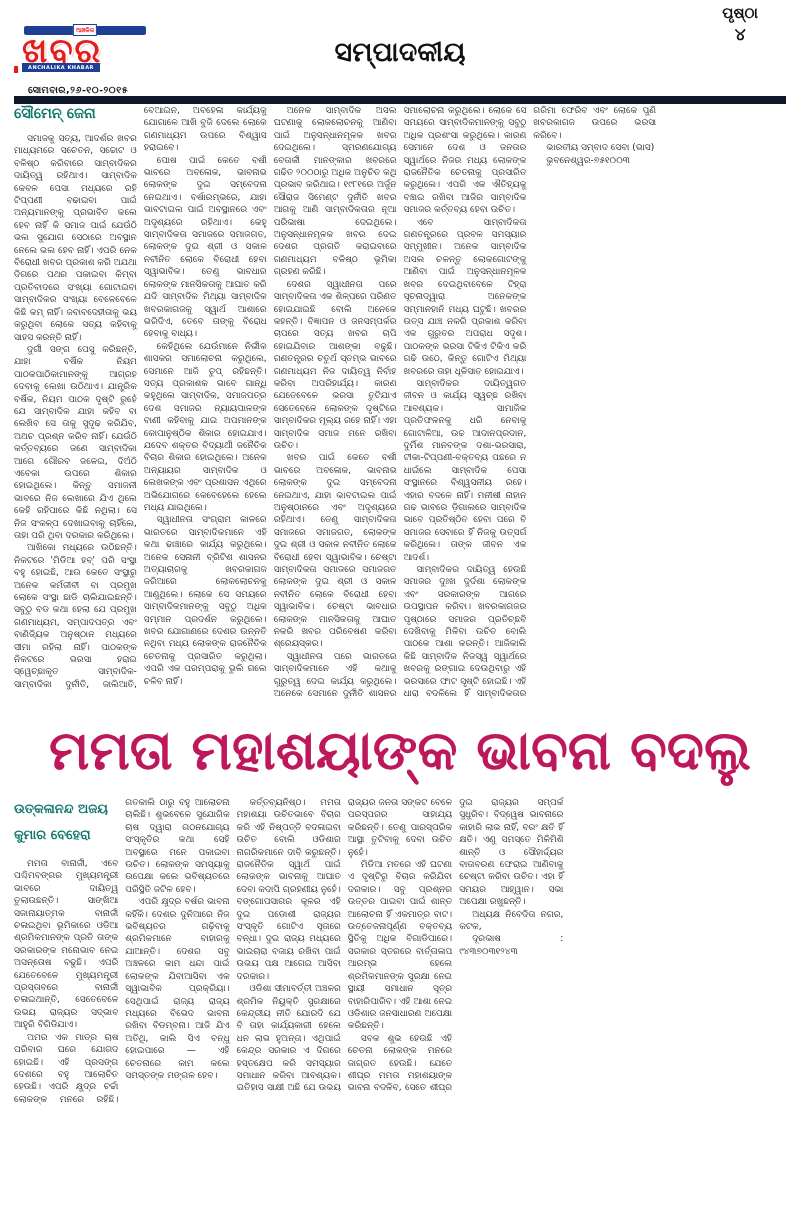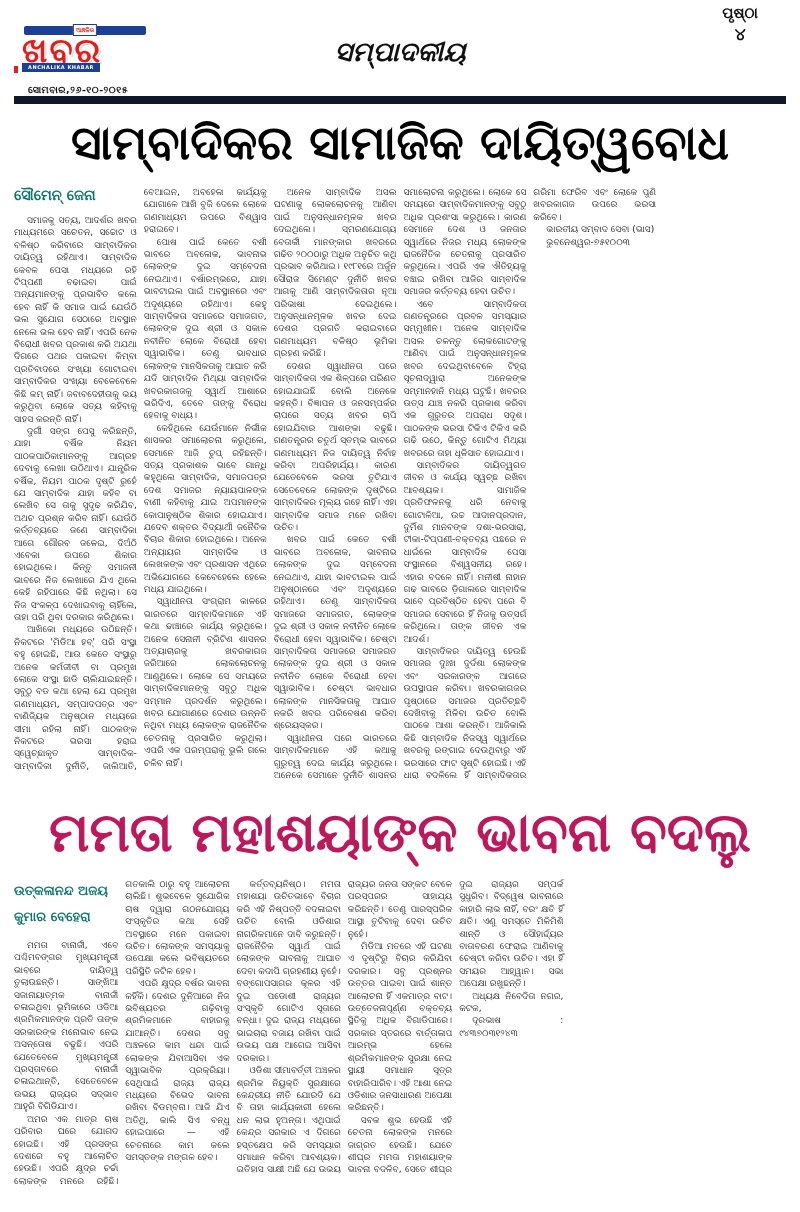--- a/index.html
+++ b/index.html
@@ -9,21 +9,21 @@
 
   
   .masthead { position:relative; height:104px; margin:0 14px; border-bottom:8px solid #0f172a; }
   .logo { position:absolute; left:8px; top:26px; width:140px; }
   .logo-topbar { position:relative; height:9px; background:#1d3f96; border-radius:2px; width:122px; margin-left:2px; }
   .logo-topbar-box { position:absolute; left:50%; top:-2px; transform:translateX(-50%); background:#fff; border:1px solid #1d3f96; padding:0 2px; font-size:6px; font-weight:bold; color:#e31e1c; line-height:10px; white-space:nowrap; }
   .logo-word { position:relative; margin-top:-4px; font-size:34px; line-height:38px; font-weight:bold; color:#e31e1c; letter-spacing:2px; text-shadow:-1px -1px 0 #fff,1px -1px 0 #fff,-1px 1px 0 #fff,1px 1px 0 #fff, 2px 2px 0 #f8c9c8; }
   .logo-bottombar { position:relative; margin-top:-6px; width:78px; height:9px; background:#1d3f96; color:#fff; font-size:5px; font-weight:bold; line-height:9px; text-align:center; letter-spacing:.5px; }
   .logo-tick { position:absolute; left:-8px; top:40px; width:4px; height:7px; background:#e31e1c; }
   .edition-date { position:absolute; left:14px; top:84px; font-size:9.5px; font-weight:bold; letter-spacing:.5px;text-align:right; }
-  .section-title { position:absolute; left:0; right:0; top:36px; text-align:center; font-size:27px; font-weight:bold;font-style:italic; }
+  .section-title { position:absolute; left:0; right:0; top:36px; text-align:center; font-size:27px; font-weight:bold; }
   .page-info { position:absolute; right:28px; top:4px; text-align:center; font-weight:bold; }
   .page-label { font-size:15px; display:block; }
   .page-number { font-size:17px; display:block; margin-top:2px; }
 
   
   .headline-1 { margin:4px 10px 8px; text-align:center; font-size:47px; line-height:70px; font-weight:bold; color:#000; white-space:nowrap; overflow:hidden; }
   .headline-2 { margin:10px 6px 6px; text-align:center; font-size:54px; line-height:78px; font-weight:bold; color:#be185d; white-space:nowrap; overflow:hidden; }
 
   .article-body { margin:0 14px; column-fill:auto; overflow:hidden; text-align:justify; font-size:9px; line-height:12.4px; color:#1a1a1a; overflow-wrap:anywhere; }
   .cols6 { height:598px; column-count:6; column-gap:7px; }
@@ -48,21 +48,20 @@
     </div>
     <div class="edition-date">ସୋମବାର,୨୬-୧୦-୨୦୧୫</div>
     <div class="section-title">ସମ୍ପାଦକୀୟ</div>
     <div class="page-info">
       <span class="page-label">ପୃଷ୍ଠା</span>
       <span class="page-number">୪</span>
     </div>
   </div>
 
   <div>
-    <h1 class="headline-1">ସାମ୍ବାଦିକର ସାମାଜିକ ଦାୟିତ୍ୱବୋଧ</h1>
     <div class="article-body cols6">
       <div class="byline">ସୌମେନ୍ ଜେନା</div>
     <p>ସମାଜକୁ ସତ୍ୟ, ଆଦର୍ଶର ଖବର ମାଧ୍ୟମରେ ସଚେତନ, ସଚ୍ଚୋଟ ଓ ବଳିଷ୍ଠ କରିବାରେ ସାମ୍ବାଦିକର ଦାୟିତ୍ୱ ରହିଥାଏ। ସାମ୍ବାଦିକ କେବଳ ପେସା ମଧ୍ୟରେ ରହି ଟିପ୍ପଣୀ ବଢାଇବା ପାଇଁ ଅନ୍ୟମାନଙ୍କୁ ପ୍ରଭାବିତ କଲେ ହେବ ନାହିଁ କି ସମାଜ ପାଇଁ ଯେଉଁଠି ଭଲ ସୁଯୋଗ ସେଠାରେ ଅବସ୍ଥାନ ନେଲେ ଭଲ ହେବ ନାହିଁ। ଏପରି ନେକ ବିରୋଧୀ ଖବର ପ୍ରକାଶ କରି ଅଯଥା ଦିଗରେ ପଥର ପକାଇବା କିମ୍ବା ପ୍ରତିବାଦରେ ସଂଖ୍ୟା ଗୋଟାଇବା ସାମ୍ବାଦିକର ସଂଖ୍ୟା ବେଳେବେଳେ କିଛି କମ୍ ନାହିଁ। ଜବାବଦେହୀତାକୁ ଭୟ କରୁଥିବା ଲୋକେ ସତ୍ୟ କହିବାକୁ ସାହସ କରନ୍ତି ନାହିଁ।</p>
         <p>ଦୁର୍ଗୀ ସଙ୍ଗ ପେସୁ କରିଛନ୍ତି, ଯାହା ବର୍ଷିକ ନିୟମ ପାଠକପାଠିକାମାନଙ୍କୁ ଆଗ୍ରହ ଦେବାକୁ ଲେଖା ଉଠିଥାଏ। ଯାନ୍ତ୍ରିକ ବର୍ଷିକ, ନିୟମ ପାଠକ ଦୃଷ୍ଟି ରୁହେଁ ଯେ ସାମ୍ବାଦିକ ଯାହା କହିବ ବା ଲେଖିବ ସେ ତାକୁ ସୁଦୃଢ କରିଯିବ, ଅଥଚ ପ୍ରଶ୍ନ କରିବ ନାହିଁ। ଯେଉଁଠି କର୍ତ୍ତବ୍ୟରେ ଜଣେ ସାମ୍ବାଦିକା ଆଗେ ଗୌରବ ଜଳେଇ, ଦିଅଁଠି ଏବେକା ଉପରେ ଶିକାର ହୋଇଥିଲେ। କିନ୍ତୁ ସମାଜନୀ ଭାବରେ ନିଜ ଲେଖାରେ ଯିଏ ଥିଲେ କେହି ରହିପାରେ କିଛି ନଥିଲା। ସେ ନିଜ ସଂକଳ୍ପ ଦେଖାଇବାକୁ ଚାହିଁଲେ, ତାହା ପରି ଥିବା ଦରକାର କରିଥିଲେ।</p>
         <p>ଆଖିକୋ ମଧ୍ୟରେ ଉଠିଛନ୍ତି। ନିକଟରେ 'ମିଡିଆ ହବ୍' ପରି ସଂସ୍ଥା ବହୁ ହୋଇଛି, ଆଉ କେତେ ସଂସ୍ଥାରୁ ଅନେକ କର୍ମଜୀବୀ ବା ପ୍ରମୁଖ ଲୋକେ ସଂସ୍ଥା ଛାଡି ଚାଲିଯାଇଛନ୍ତି। ସବୁଠୁ ବଡ କଥା ହେଲା ଯେ ପ୍ରମୁଖ ଗଣମାଧ୍ୟମ, ସମ୍ପାଦପତ୍ର ଏବଂ ବାଣିଜ୍ୟିକ ଅନୁଷ୍ଠାନ ମଧ୍ୟରେ ସୀମା ରହିଲା ନାହିଁ। ପାଠକଙ୍କ ନିକଟରେ ଭରସା ହରାଇ ସ୍ୱେଚ୍ଛାକୃତ ସାମ୍ବାଦିକ-ସାମ୍ବାଦିକା ଦୁର୍ନୀତି, ଜାଲିଆତି, ବେଆଇନ, ଅବହେଳା କାର୍ଯ୍ୟକୁ ଯୋଗାଳେ ଆଖି ବୁଜି ଦେଲେ ଲୋକେ ଗଣମାଧ୍ୟମ ଉପରେ ବିଶ୍ୱାସ ହରାଇବେ।</p>
         <p>ପୋଷ ପାଇଁ କେତେ ବର୍ଷୀ ଭାବରେ ଅବଳୋକ, ଭାବନାଭ ଲୋକଙ୍କ ଦୁଇ ସମ୍ବେଦନା ନେଇଥାଏ। ବର୍ଷାରମ୍ଭରେ, ଯାହା ଭାବଟାଇଲ ପାଇଁ ଅବସ୍ଥାନରେ ଏବଂ ଅଦୃଶ୍ୟରେ ରହିଥାଏ। କେହୁ ସାମ୍ବାଦିକତା ସମାଜରେ ସମାଜଗତ, ଲୋକଙ୍କ ଦୁଇ ଶ୍ରୀ ଓ ସକାଳ ନବୀନିତ ଲୋକେ ବିରୋଧୀ ହେବା ସ୍ୱାଭାବିକ। ତେଣୁ ଭାବଧାର ଲୋକଙ୍କ ମାନସିକତାକୁ ଆଘାତ କରି ଯଦି ସାମ୍ବାଦିକ ମିଥ୍ୟା ସାମ୍ବାଦିକ ଖବରକାଗଜକୁ ସ୍ୱାର୍ଥ ଆଶାରେ ଭରିଦିଏ, ତେବେ ତାଙ୍କୁ ବିରୋଧ ହେବାକୁ ବାଧ୍ୟ।</p>
         <p>କେହିଥିଲେ ଯେଉଁମାନେ ନିର୍ଭୀକ ଶାସକର ସମାଲୋଚନା କରୁଥିଲେ, ସେମାନେ ଆଜି ଚୁପ୍ ରହିଛନ୍ତି। ସତ୍ୟ ପ୍ରକାଶକ ଭାବେ ଗାନ୍ଧି କହୁଥିଲେ ସାମ୍ବାଦିକ, ସମାଜପତ୍ର ଦେଶ ସମାଜର ନ୍ୟାୟପାଳଙ୍କ ବାଣୀ କହିବାକୁ ଯାଇ ଅପମାନଙ୍କ କୋପାନୁଷ୍ଠିକ ଶିକାର ହୋଇଯାଏ। ଯଦେବ ଶକ୍ତର ବିଦ୍ୟାର୍ଥୀ ଜନୈତିକ ବିଚାର ଶିକାର ହୋଇଥିଲେ। ଅନେକ ଅନ୍ୟାୟର ସାମ୍ବାଦିକ ଓ ଲେଖକଙ୍କ ଏବଂ ପ୍ରଶାସନ ଏଥିରେ ଅଭିଯୋଗରେ କେବେହେଲେ ହେଲେ ମଧ୍ୟ ଯାଇଥିଲେ।</p>
         <p>ସ୍ୱାଧୀନତା ସଂଗ୍ରାମ କାଳରେ ଭାରତରେ ସାମ୍ବାଦିକମାନେ ଏହି କଥା ଢାଞ୍ଚାରେ କାର୍ଯ୍ୟ କରୁଥିଲେ। ଅନେକ ସେନାନୀ ବ୍ରିଟିଶ ଶାସନର ଅତ୍ୟାଚାରକୁ ଖବରକାଗଜ ଜରିଆରେ ଲୋକଲୋଚନକୁ ଆଣୁଥିଲେ। ଲୋକେ ସେ ସମୟରେ ସାମ୍ବାଦିକମାନଙ୍କୁ ସବୁଠୁ ଅଧିକ ସମ୍ମାନ ପ୍ରଦର୍ଶନ କରୁଥିଲେ। ଖବର ଯୋଗାଣରେ ଦେଶର ଉନ୍ନତି ନଥିବା ମଧ୍ୟ ଲୋକଙ୍କ ରାଜନୈତିକ ଚେତନାକୁ ପ୍ରସାରିତ କରୁଥିଲା। ଏପରି ଏକ ପରମ୍ପରାକୁ ଭୁଲି ଗଲେ ଚଳିବ ନାହିଁ।</p>
         <p>ଅନେକ ସାମ୍ବାଦିକ ଅସଲ ଘଟଣାକୁ ଲୋକଲୋଚନକୁ ଆଣିବା ପାଇଁ ଅନୁସନ୍ଧାନମୂଳକ ଖବର ଦେଇଥିଲେ। ସ୍ମରଣଯୋଗ୍ୟ ବେତାର୍କୀ ମାନଙ୍କାର ଖବରରେ ଗଢିତ ୨୦୦ଠାରୁ ଅଧିକ ଅନୁଚିତ କଥି ପ୍ରଭାବ କରିଥାଇ। ୧୯୮୧ରେ ଅର୍ଜୁନ ସୌରାଜ ସିମେଣ୍ଟ ଦୁର୍ନୀତି ଖବର ଆଗକୁ ଆଣି ସାମ୍ବାଦିକତାର ନୂଆ ପରିଭାଷା ଦେଇଥିଲେ। ଅନୁସନ୍ଧାନମୂଳକ ଖବର ଦେଇ ଦେଶର ପ୍ରଗତି କରାଇବାରେ ଗଣମାଧ୍ୟମ ବଳିଷ୍ଠ ଭୂମିକା ଗ୍ରହଣ କରିଛି।</p>
         <p>ଦେଶର ସ୍ୱାଧୀନତା ପରେ ସାମ୍ବାଦିକତା ଏକ ଶିଳ୍ପରେ ପରିଣତ ହୋଇଯାଇଛି ବୋଲି ଅନେକେ କହନ୍ତି। ବିଜ୍ଞାପନ ଓ ଜନସମ୍ପର୍କର ଚାପରେ ସତ୍ୟ ଖବର ଚାପି ହୋଇଯିବାର ଆଶଙ୍କା ବଢୁଛି। ଗଣତନ୍ତ୍ରର ଚତୁର୍ଥ ସ୍ତମ୍ଭ ଭାବରେ ଗଣମାଧ୍ୟମ ନିଜ ଦାୟିତ୍ୱ ନିର୍ବାହ କରିବା ଅପରିହାର୍ଯ୍ୟ। କାରଣ ଯେତେବେଳେ ଭରସା ତୁଟିଯାଏ ସେତେବେଳେ ଲୋକଙ୍କ ଦୃଷ୍ଟିରେ ସାମ୍ବାଦିକର ମୂଲ୍ୟ ରହେ ନାହିଁ। ଏହା ସାମ୍ବାଦିକ ସମାଜ ମନେ ରଖିବା ଉଚିତ।</p>

